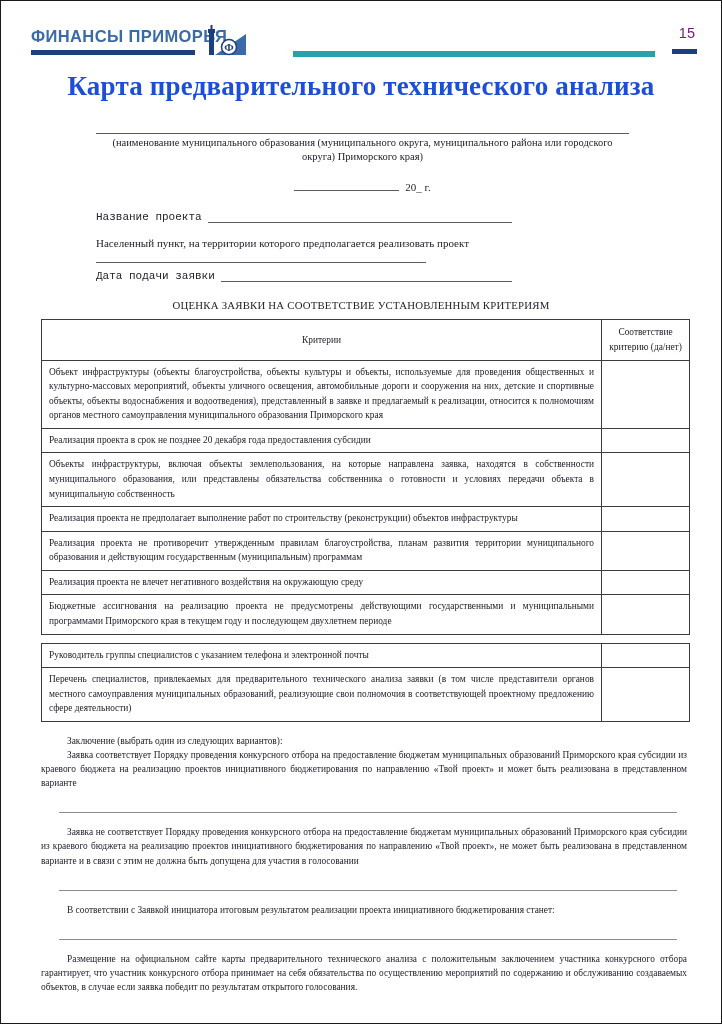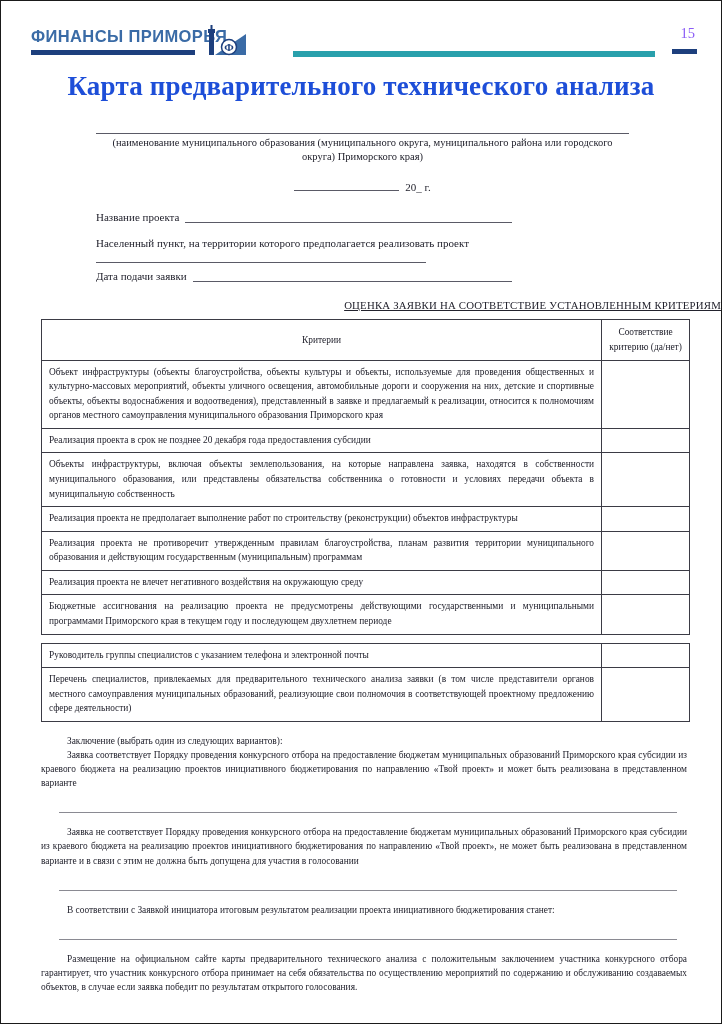--- a/index.html
+++ b/index.html
@@ -11,43 +11,43 @@
   
   .masthead{position:relative;height:64px;}
   .brand-text{
     position:absolute;left:30px;top:26px;
     font-family:"Liberation Sans", sans-serif;font-weight:700;font-size:16.5px;
     letter-spacing:.4px;color:#3a6ba6;white-space:nowrap;
   }
   .brand-bar{position:absolute;left:30px;top:49px;width:164px;height:5px;background:#1d3f7d;}
   .logo{position:absolute;left:201px;top:22px;}
   .teal-bar{position:absolute;left:292px;top:50px;width:362px;height:6px;background:#29a0ac;}
-  .pageno{position:absolute;right:26px;top:24px;font-family:Liberation Serif, serif;font-size:14.5px;color:#8b5cf6;}
+  .pageno{position:absolute;right:26px;top:24px;font-family:Liberation Sans, sans-serif;font-size:14.5px;color:#701a75;}
   .pageno-bar{position:absolute;right:24px;top:48px;width:25px;height:5px;background:#1d3f7d;}
   
   .doc-title{
     margin:6px 20px 0 20px;text-align:center;font-size:27px;font-weight:700;
     color:#1d4ed8;letter-spacing:.2px;
   }
   
   .intro{margin:20px 92px 0 95px;font-size:11px;}
   .blank-line{border-bottom:1px solid #5a5a66;}
   .full-line{width:100%;height:11px;}
   .caption{margin-top:2px;text-align:center;font-size:10.5px;line-height:1.35;}
   .date-row{margin-top:15px;text-align:center;white-space:nowrap;}
   .date-blank{display:inline-block;width:105px;height:11px;vertical-align:baseline;}
   .date-label{padding-left:6px;}
-  .field-row{display:flex;align-items:flex-end;margin-top:17px;width:78%;}
+  .field-row{display:flex;align-items:flex-end;margin-top:17px;width:78%;font-family:Liberation Mono, monospace;}
   .field-row .lbl{white-space:nowrap;padding-right:6px;}
   .field-row .grow{flex:1;height:12px;}
   .settle-lbl{margin-top:14px;}
   .settle-line{width:62%;height:10px;margin-top:3px;}
   .date-field{margin-top:6px;}
   
-  .table-caption{margin-top:17px;text-align:right;font-size:10.8px;letter-spacing:.2px;text-decoration:underline;}
+  .table-caption{margin-top:17px;text-align:center;font-size:10.8px;letter-spacing:.2px;}
   table.form{
     border-collapse:collapse;margin:8px 34px 0 40px;width:648px;table-layout:fixed;border-radius:22px;
   }
   table.form td,table.form th{
     border:1px solid #3b3b45;font-size:9.4px;font-weight:400;line-height:1.55;
     padding:4px 7px 5px 7px;vertical-align:top;text-align:justify;
   }
   table.form th{text-align:center;vertical-align:middle;padding:5px 4px;}
   col.crit{width:560px;} col.chk{width:88px;}
   .spec-table{margin-top:10px;padding-left:28px;}

